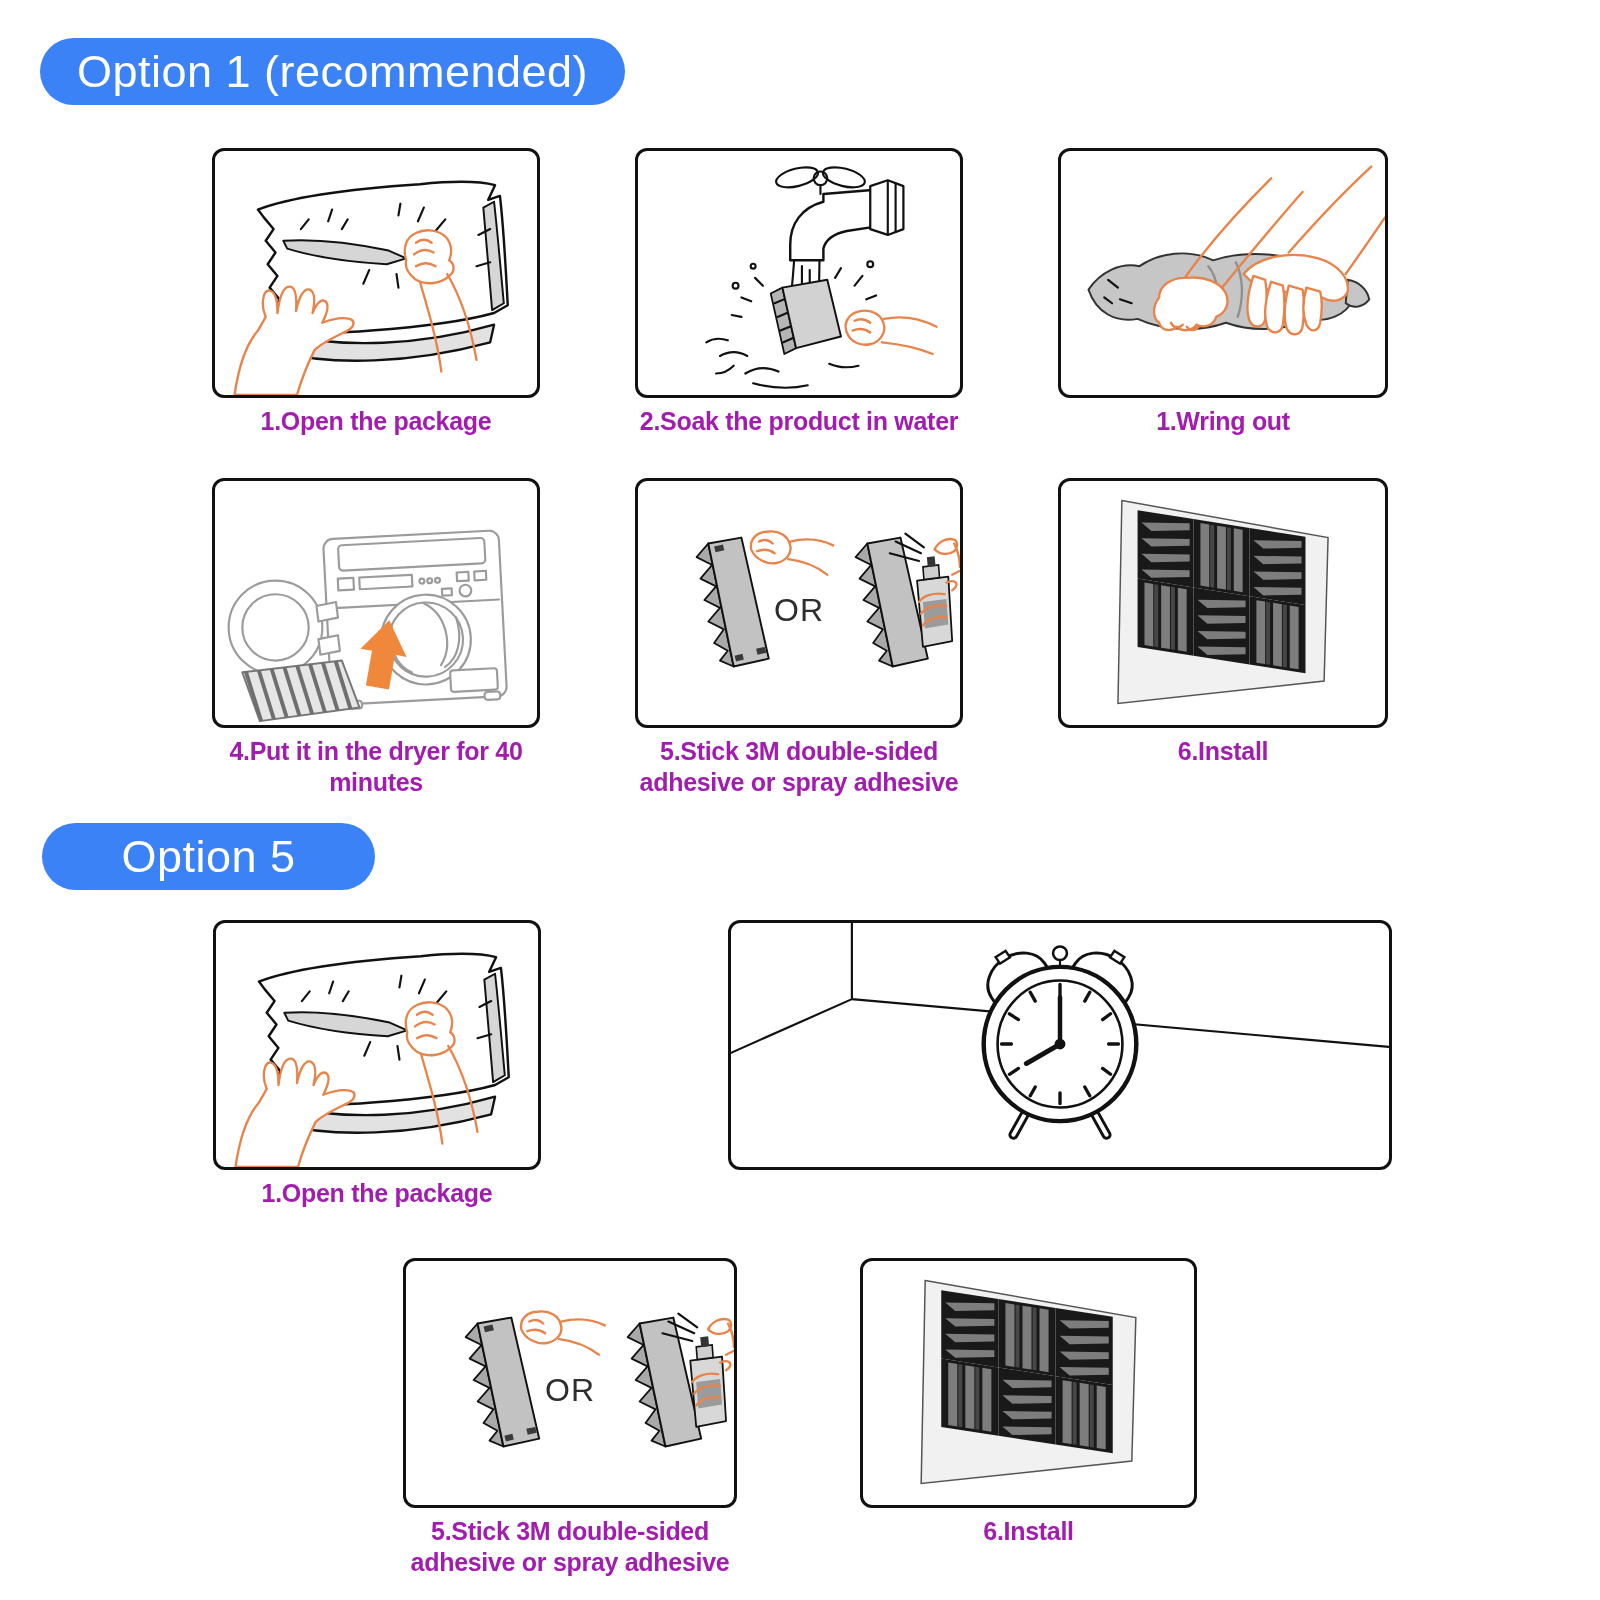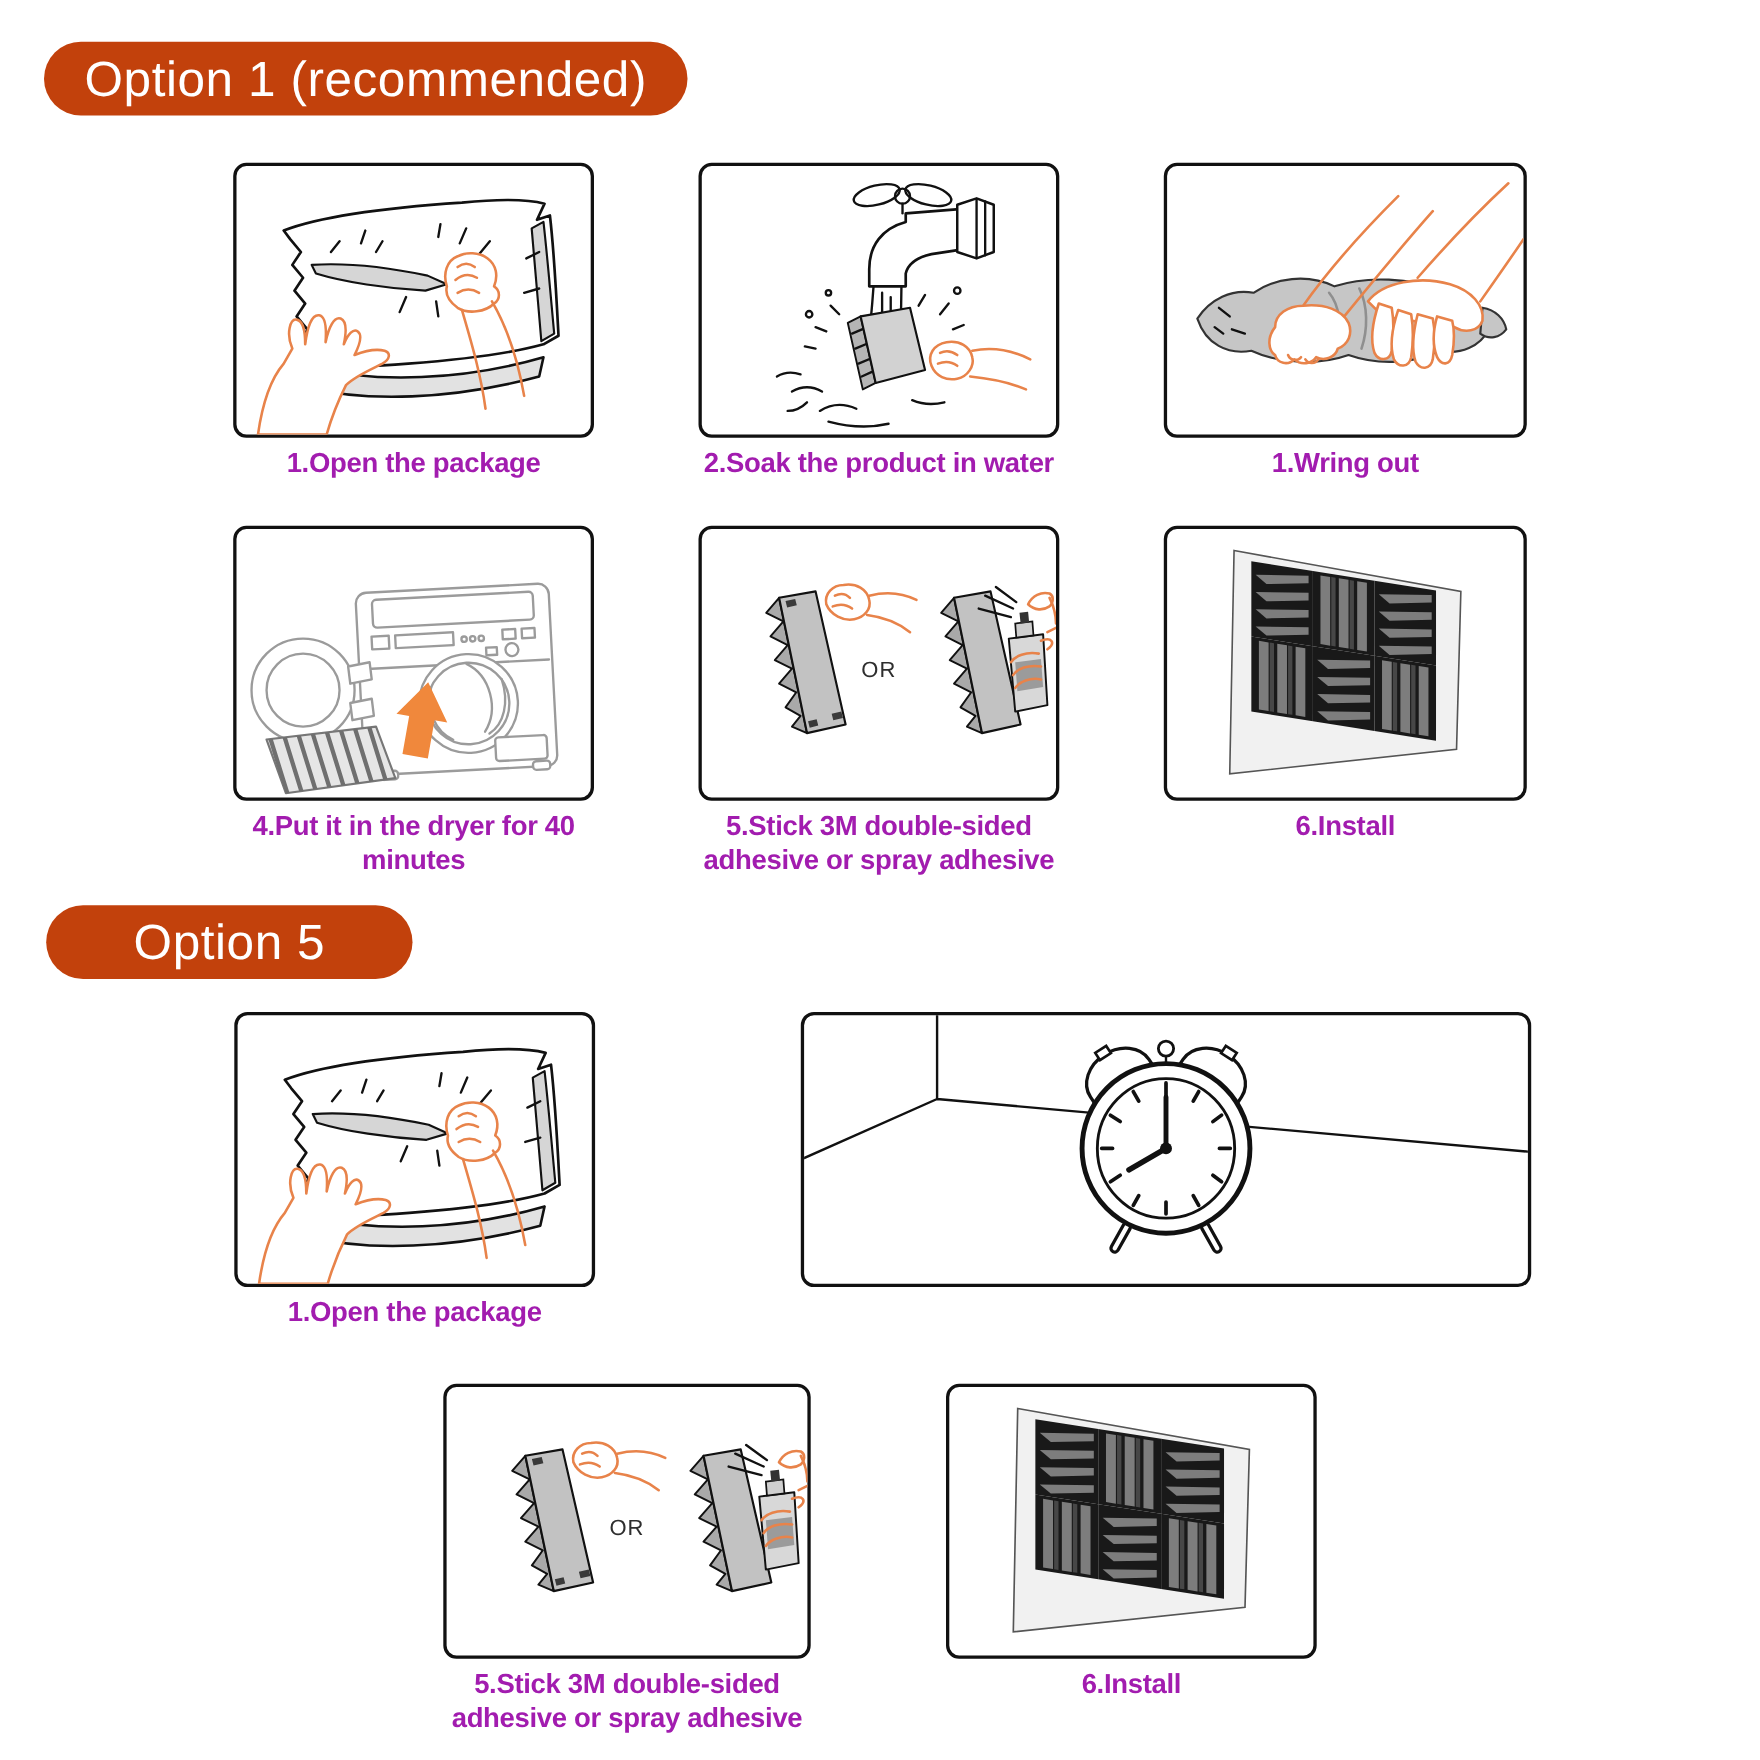--- a/index.html
+++ b/index.html
@@ -1,27 +1,27 @@
 <!DOCTYPE html>
 <html><head>
 <meta charset="utf-8">
 <style>
   html,body{margin:0;padding:0;background:#fff;}
   #canvas{position:relative;width:1600px;height:1600px;background:#fff;overflow:hidden;
           font-family:"Liberation Sans",sans-serif;}
-  .pill{position:absolute;background:#c2410c;border-radius:34px;color:#fff;
+  .pill{position:absolute;background:#3b82f6;border-radius:34px;color:#fff;
         display:flex;align-items:center;justify-content:center;
         font-size:45px;font-weight:400;letter-spacing:.5px;}
   .step-box{position:absolute;height:250px;border:3px solid #111;border-radius:12px;
             background:#fff;box-sizing:border-box;}
   .step-box svg.art{position:absolute;left:0;top:0;width:100%;height:100%;display:block;}
   .caption{position:absolute;font-weight:bold;font-size:25px;line-height:31px;
            text-align:center;color:#a21caf;letter-spacing:-0.3px;}
   .or-label{position:absolute;left:50%;top:53%;transform:translate(-50%,-50%);
-            font-size:20px;color:#2e2e2e;font-weight:400;letter-spacing:1px;}
+            font-size:32px;color:#2e2e2e;font-weight:400;letter-spacing:1px;}
   .ln{fill:none;stroke:#111;stroke-width:2.2;stroke-linecap:round;stroke-linejoin:round;}
   .hand{fill:#fff;stroke:#E8834A;stroke-width:2.4;stroke-linecap:round;stroke-linejoin:round;}
   .hline{fill:none;stroke:#E8834A;stroke-width:2.4;stroke-linecap:round;stroke-linejoin:round;}
   .gray{fill:#d6d6d6;stroke:#111;stroke-width:2;stroke-linejoin:round;}
   .mach{fill:#fff;stroke:#9b9b9b;stroke-width:2.2;stroke-linecap:round;stroke-linejoin:round;}
 </style>
 </head>
 <body>
 
 <svg width="0" height="0" style="position:absolute" aria-hidden="true">

